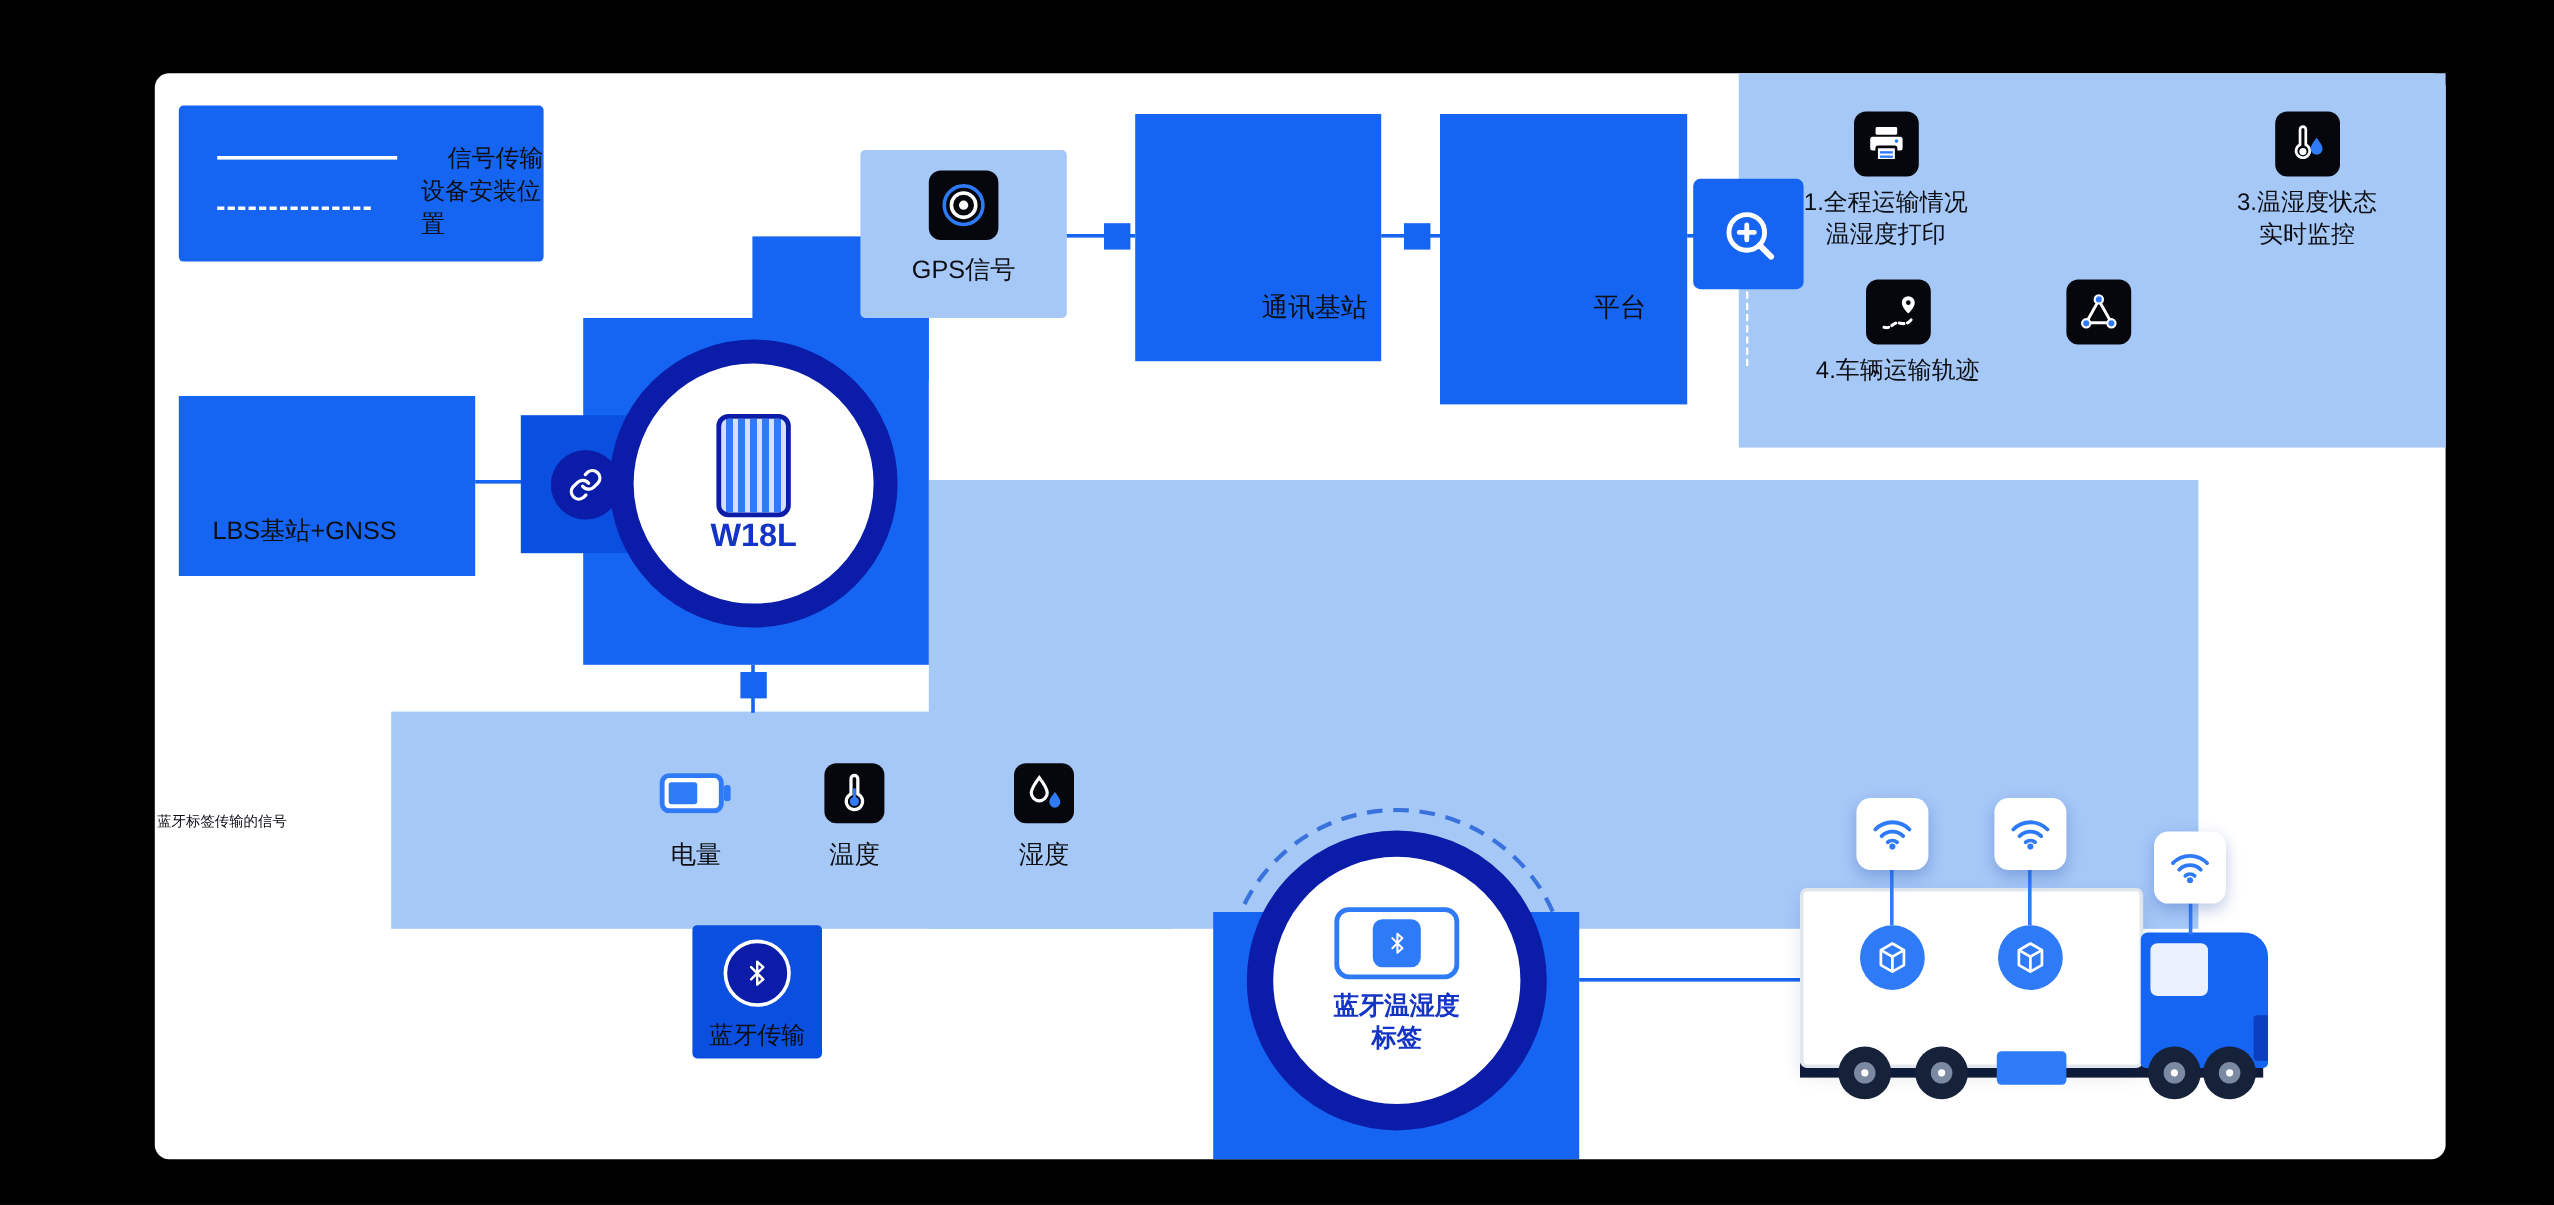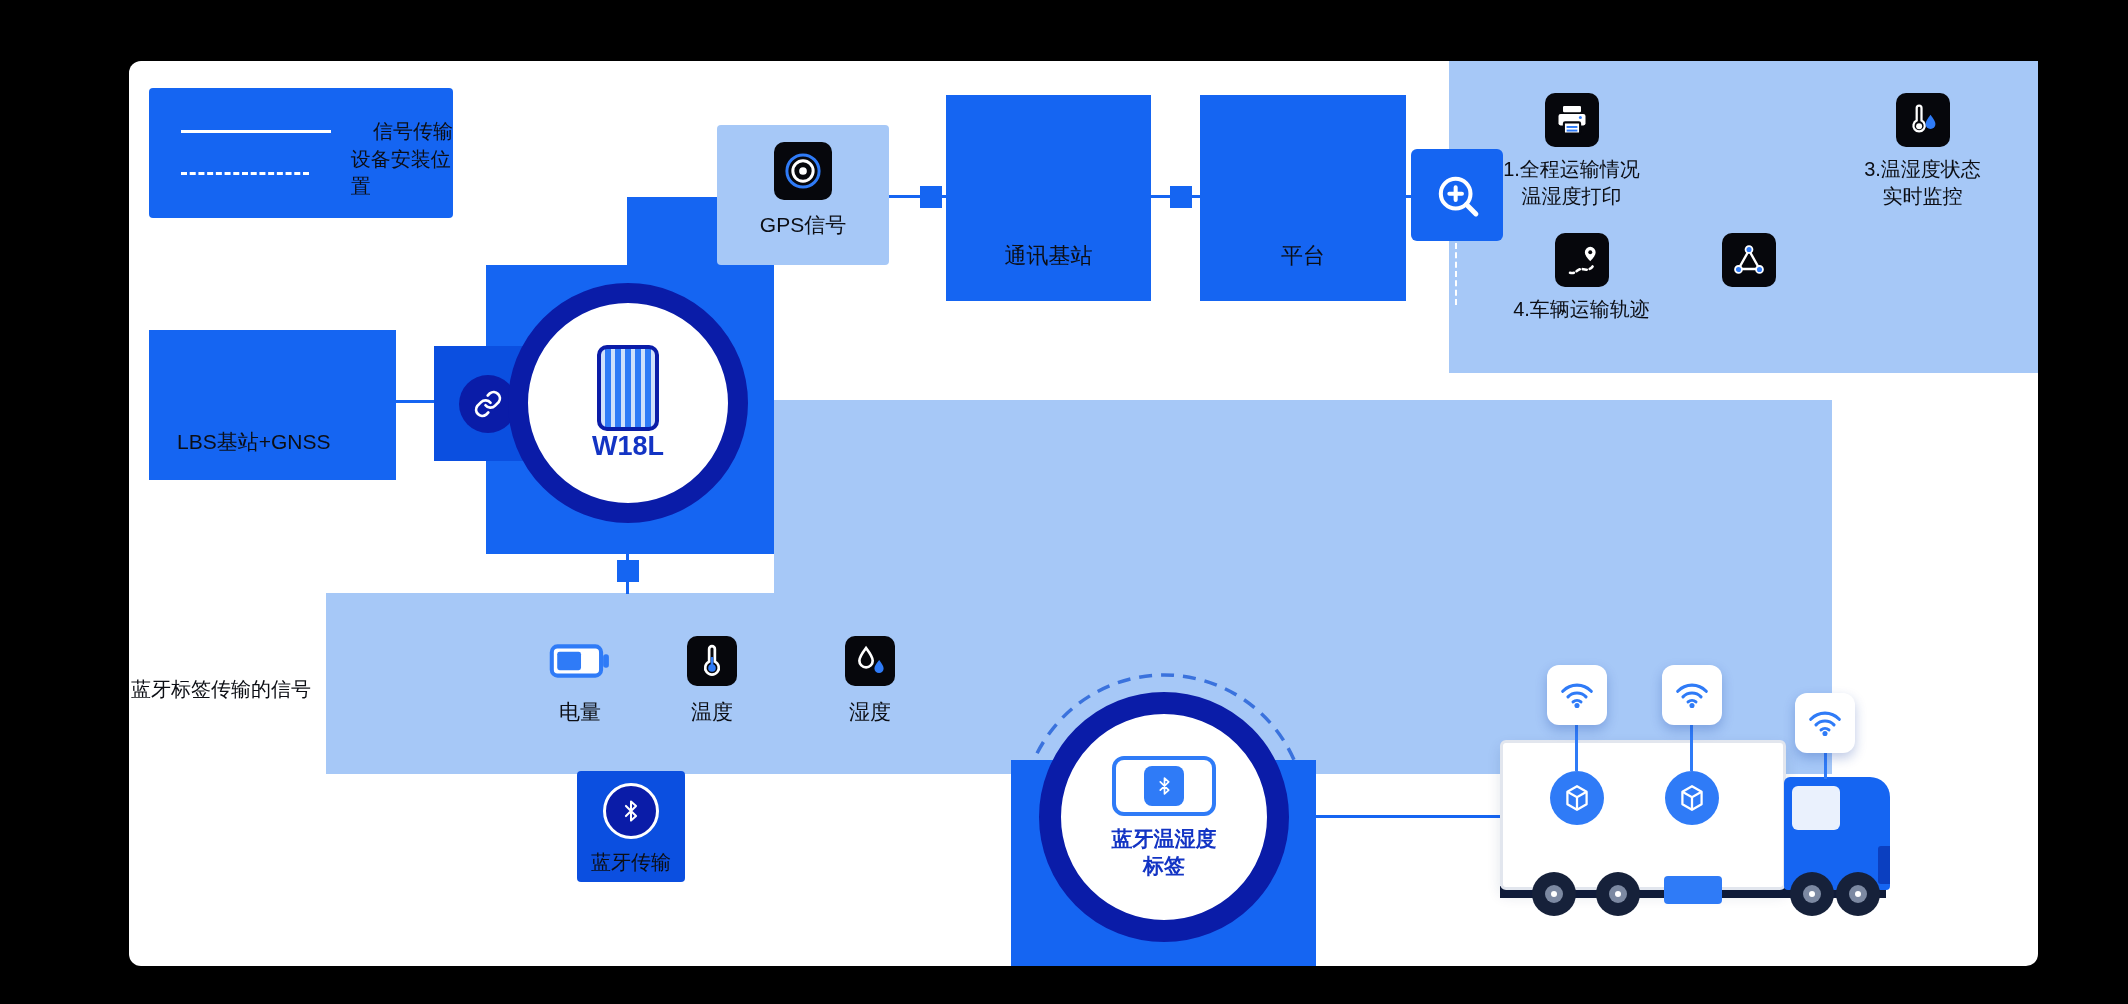--- a/index.html
+++ b/index.html
@@ -4,21 +4,21 @@
 <style>
   :root{
     --blue:#1565f2; --blue-dark:#0b4fe0; --light-blue:#a6c8f7;
     --navy:#0a1ca8; --label-navy:#1334c4; --black-icon:#06070c; --text:#0c0e14;
   }
   *{margin:0;padding:0;box-sizing:border-box;}
   body{background:#000;font-family:"Liberation Sans","DejaVu Sans",sans-serif;}
   .stage{position:relative;width:2128px;height:1004px;background:#000;overflow:hidden;}
   .abs{position:absolute;}
   .canvas{left:129px;top:61px;width:1909px;height:905px;background:#fff;border-radius:12px;}
-  .blue-box{background:var(--blue);}
+  .blue-box{background:var(--blue);padding-left:47px;}
   .lblue{background:var(--light-blue);}
   .node-label{position:absolute;width:100%;text-align:center;font-size:22px;color:var(--text);}
   .line{background:var(--blue);}
   .sq-conn{width:22px;height:22px;background:var(--blue);}
   .icon-sq{background:var(--black-icon);border-radius:10px;display:flex;align-items:center;justify-content:center;}
   .icon-sq.lg{width:54px;height:54px;}
   .icon-sq.md{width:50px;height:50px;}
   .feature{position:absolute;display:flex;flex-direction:column;align-items:center;gap:9px;width:215px;}
   .feature-label{font-size:20px;line-height:27px;color:var(--text);text-align:center;white-space:pre-line;}
   .metric{position:absolute;display:flex;flex-direction:column;align-items:center;gap:12px;width:170px;}
@@ -39,21 +39,21 @@
     display:flex;align-items:center;justify-content:center;}
   .link-circle{width:58px;height:58px;border-radius:50%;background:var(--navy);display:flex;align-items:center;justify-content:center;}
   .wifi-tile{position:absolute;width:60px;height:60px;background:#fff;border-radius:12px;
     box-shadow:0 5px 12px rgba(20,60,160,.28);display:flex;align-items:center;justify-content:center;}
   .pkg{position:absolute;width:54px;height:54px;border-radius:50%;background:#2f7bf7;display:flex;align-items:center;justify-content:center;}
   .wheel{position:absolute;width:44px;height:44px;border-radius:50%;background:#16213a;display:flex;align-items:center;justify-content:center;}
   .wheel .hub{width:18px;height:18px;border-radius:50%;background:#7c89a2;display:flex;align-items:center;justify-content:center;}
   .wheel .dot{width:6px;height:6px;border-radius:50%;background:#fff;}
   .wf{fill:none;stroke:#2f7bf7;stroke-width:2.1;stroke-linecap:round;}
   .lk{fill:none;stroke:#fff;stroke-width:2.2;stroke-linecap:round;}
-  .note-text{font-size:20px;color:var(--text);}
+  .note-text{font-size:12px;color:var(--text);}
 </style>
 </head>
 <body>
 
 <div class="stage">
 
   <div class="abs canvas"></div>
 
   <div class="abs lblue" style="left:774px;top:400px;width:1058px;height:374px;"></div>
   <div class="abs lblue" style="left:326px;top:593px;width:651px;height:181px;"></div>
@@ -109,21 +109,21 @@
 
   <div class="abs line" style="left:889px;top:195px;width:57px;height:3px;"></div>
   <div class="abs sq-conn" style="left:920px;top:186px;"></div>
   <div class="abs line" style="left:1151px;top:195px;width:49px;height:3px;"></div>
   <div class="abs sq-conn" style="left:1170px;top:186px;"></div>
   <div class="abs line" style="left:1406px;top:195px;width:8px;height:3px;"></div>
 
   <div class="abs blue-box" style="left:946px;top:95px;width:205px;height:206px;">
     <div class="node-label" style="top:146px;">通讯基站</div>
   </div>
-  <div class="abs blue-box" style="left:1200px;top:95px;width:206px;height:206px;">
+  <div class="abs blue-box" style="left:1200px;top:95px;width:206px;height:242px;">
     <div class="node-label" style="top:146px;">平台</div>
   </div>
 
   <div class="abs lblue" style="left:1449px;top:61px;width:589px;height:312px;"></div>
 
   <div class="abs" style="left:1411px;top:149px;width:92px;height:92px;background:var(--blue);border-radius:6px;display:flex;align-items:center;justify-content:center;">
     <svg viewBox="0 0 24 24" width="54" height="54">
       <circle cx="11.4" cy="11.4" r="6.6" fill="none" stroke="#fff" stroke-width="1.8"></circle>
       <path d="M11.4 8.6v5.6M8.6 11.4h5.6" stroke="#fff" stroke-width="1.8" stroke-linecap="round"></path>
       <path d="M16.2 16.2 20.4 20.4" stroke="#fff" stroke-width="2.2" stroke-linecap="round"></path>

